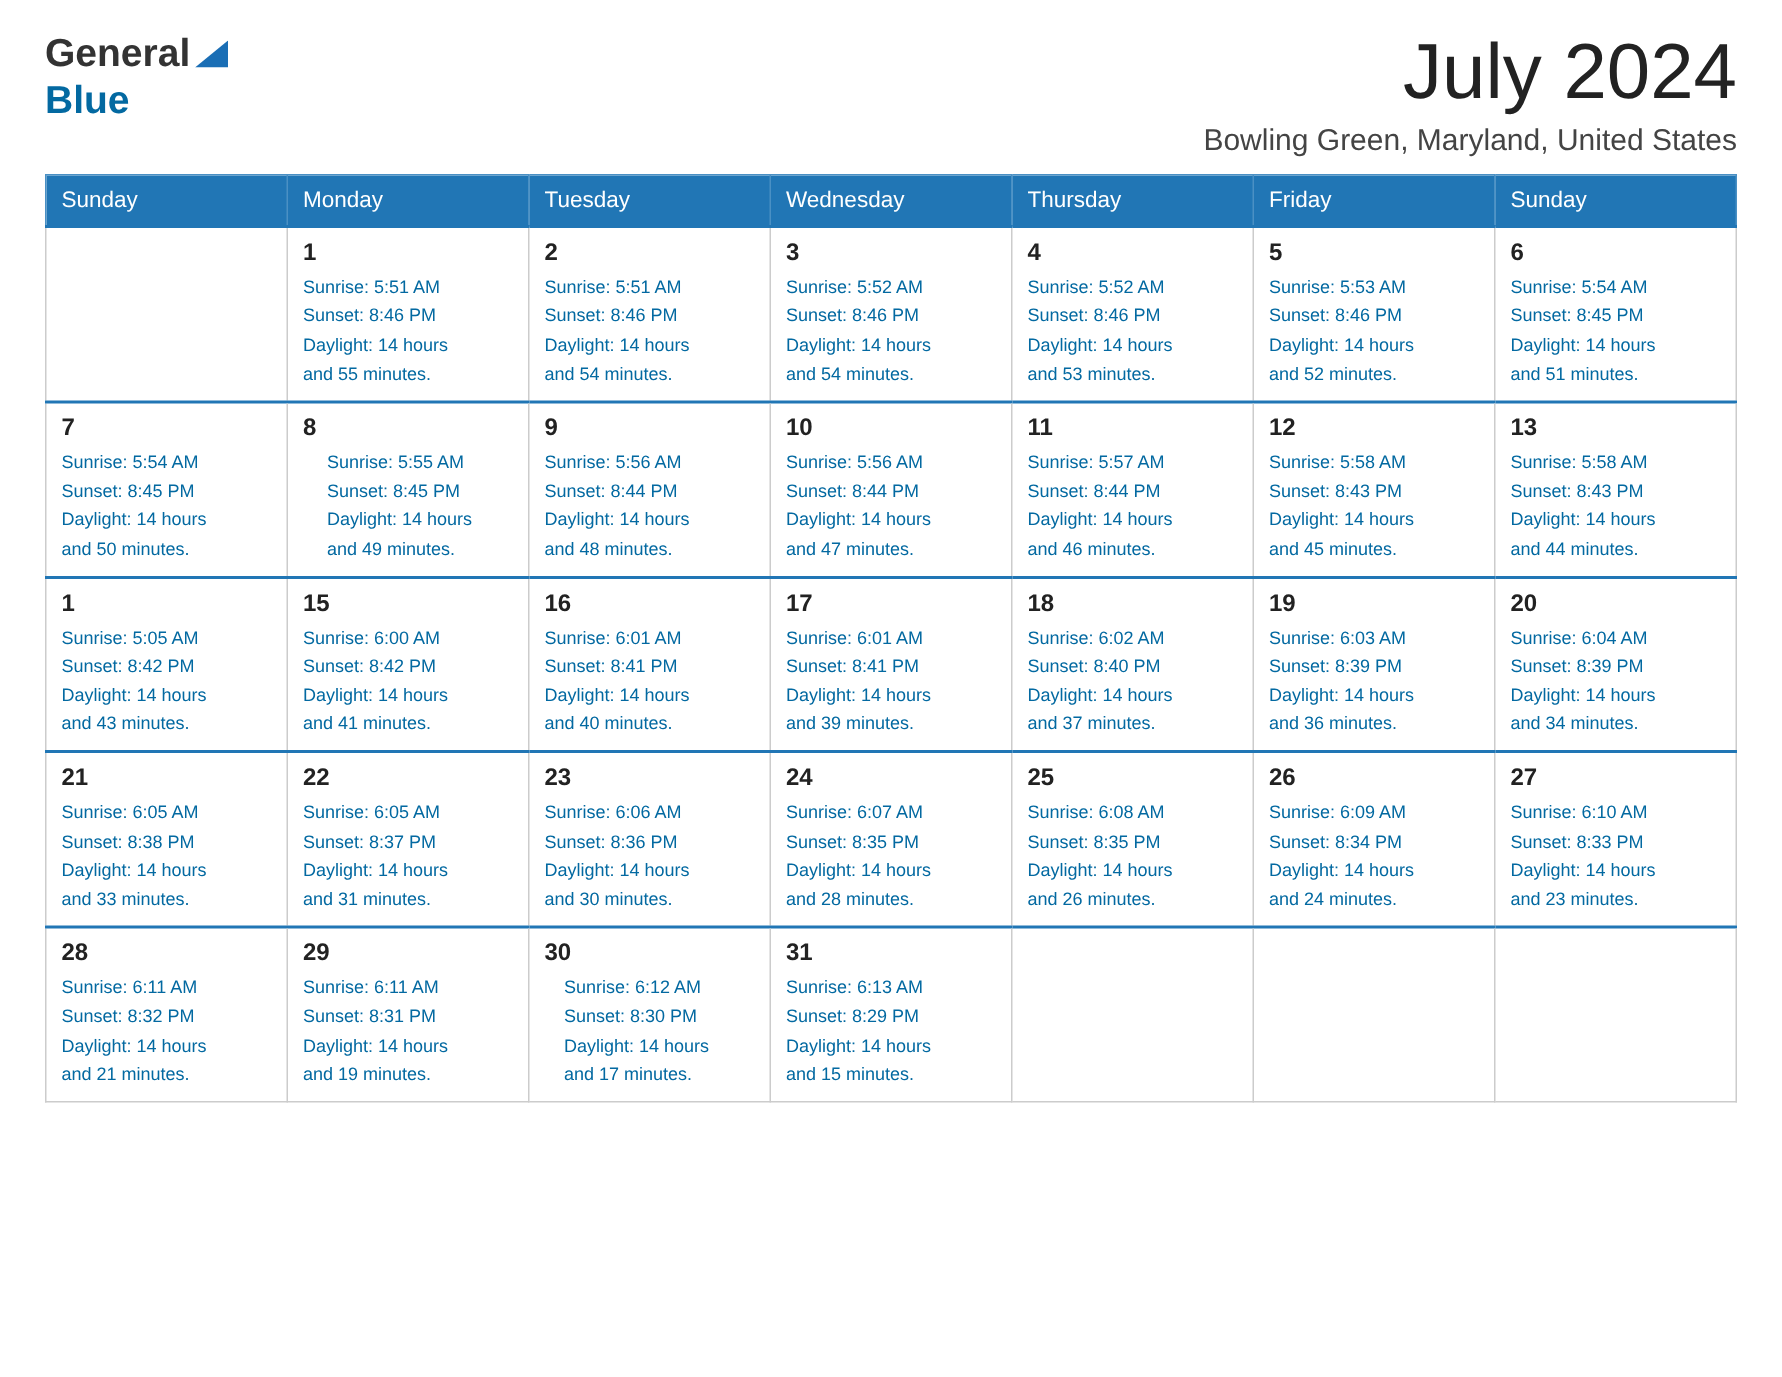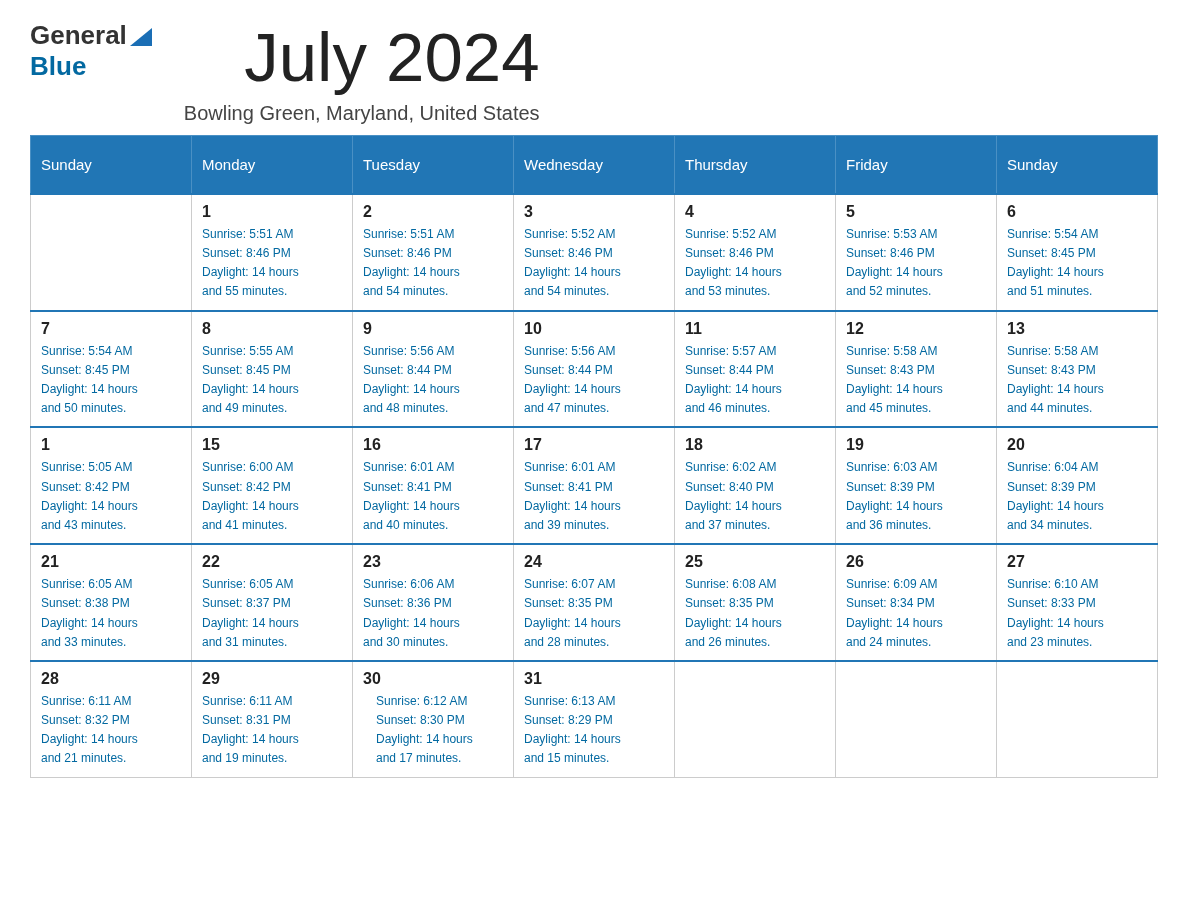--- a/index.html
+++ b/index.html
@@ -5,59 +5,58 @@
     * { margin: 0; padding: 0; box-sizing: border-box; }
     body {
       font-family: Arial, sans-serif;
       background: #ffffff;
       width: 1188px;
       min-height: 918px;
       padding: 20px 30px;
     }
     .header {
       display: flex;
-      justify-content: flex-start;
+      justify-content: space-between;
       align-items: flex-start;
       margin-bottom: 10px;
-      gap: 32px;
     }
     .logo-wrapper {
       display: flex;
       flex-direction: column;
       align-items: flex-start;
     }
     .logo-top-row {
       display: flex;
       align-items: center;
     }
     .title-section {
       text-align: right;
     }
     .month-year {
-      font-size: 69px;
+      font-size: 52px;
       font-weight: 300;
       color: #222;
       line-height: 1.1;
     }
     .location {
       font-size: 20px;
       color: #444;
       margin-top: 6px;
     }
     .calendar {
       width: 100%;
       border-collapse: collapse;
       margin-top: 10px;
     }
     .calendar th {
       background-color: #2176b5;
       color: #ffffff;
       font-size: 15px;
       font-weight: normal;
-      padding: 20px 10px;
+      padding: 8px 10px;
       text-align: left;
       border: 1px solid #4a90c4;
     }
     .calendar td {
       vertical-align: top;
       padding: 8px 10px;
       border: 1px solid #ccc;
       border-top: 2px solid #2176b5;
       width: 14.28%;
       min-height: 100px;
@@ -165,21 +164,21 @@
       <tr>
         <td>
           <span class="day-number">7</span>
           <div class="day-info" style="white-space: pre-line;">Sunrise: 5:54 AM
 Sunset: 8:45 PM
 Daylight: 14 hours
 and 50 minutes.</div>
         </td>
         <td>
           <span class="day-number">8</span>
-          <div class="day-info" style="white-space: pre-line;">Sunrise: 5:55 AM
+          <div class="day-info" style="white-space: pre-line; margin-left: 16px;">Sunrise: 5:55 AM
 Sunset: 8:45 PM
 Daylight: 14 hours
 and 49 minutes.</div>
         </td>
         <td>
           <span class="day-number">9</span>
           <div class="day-info" style="white-space: pre-line;">Sunrise: 5:56 AM
 Sunset: 8:44 PM
 Daylight: 14 hours
 and 48 minutes.</div>

